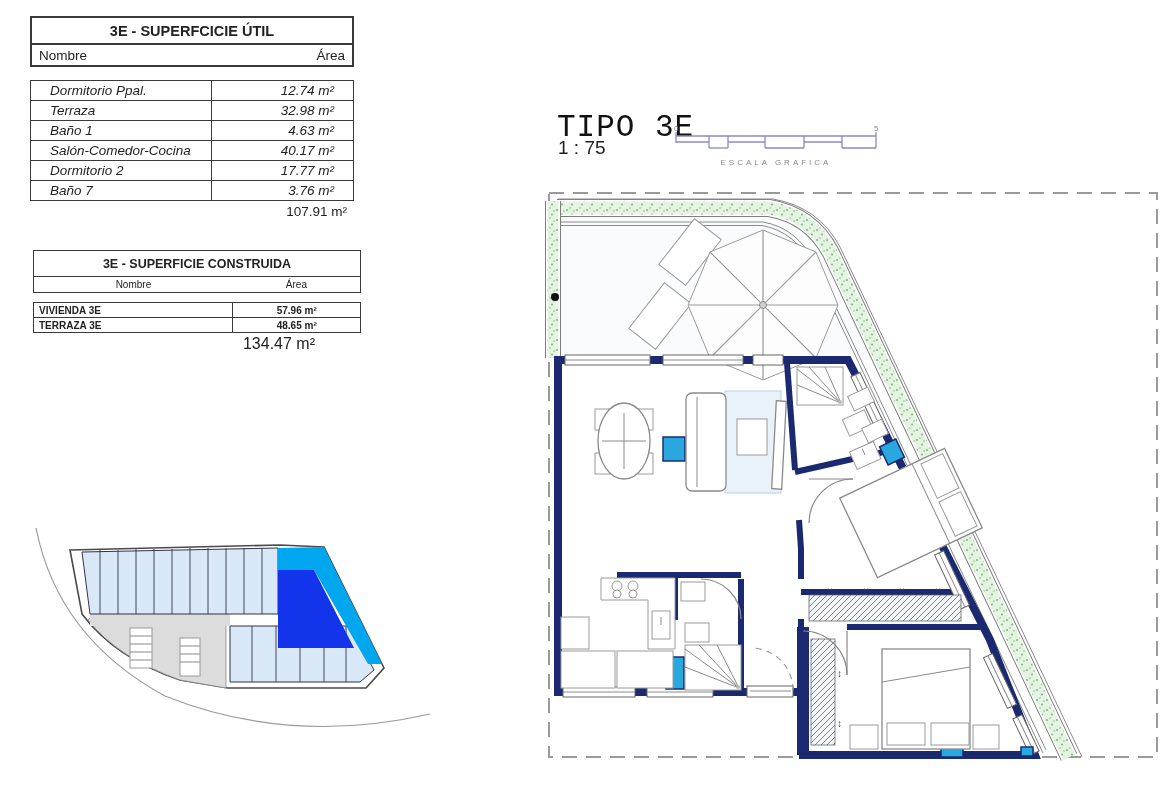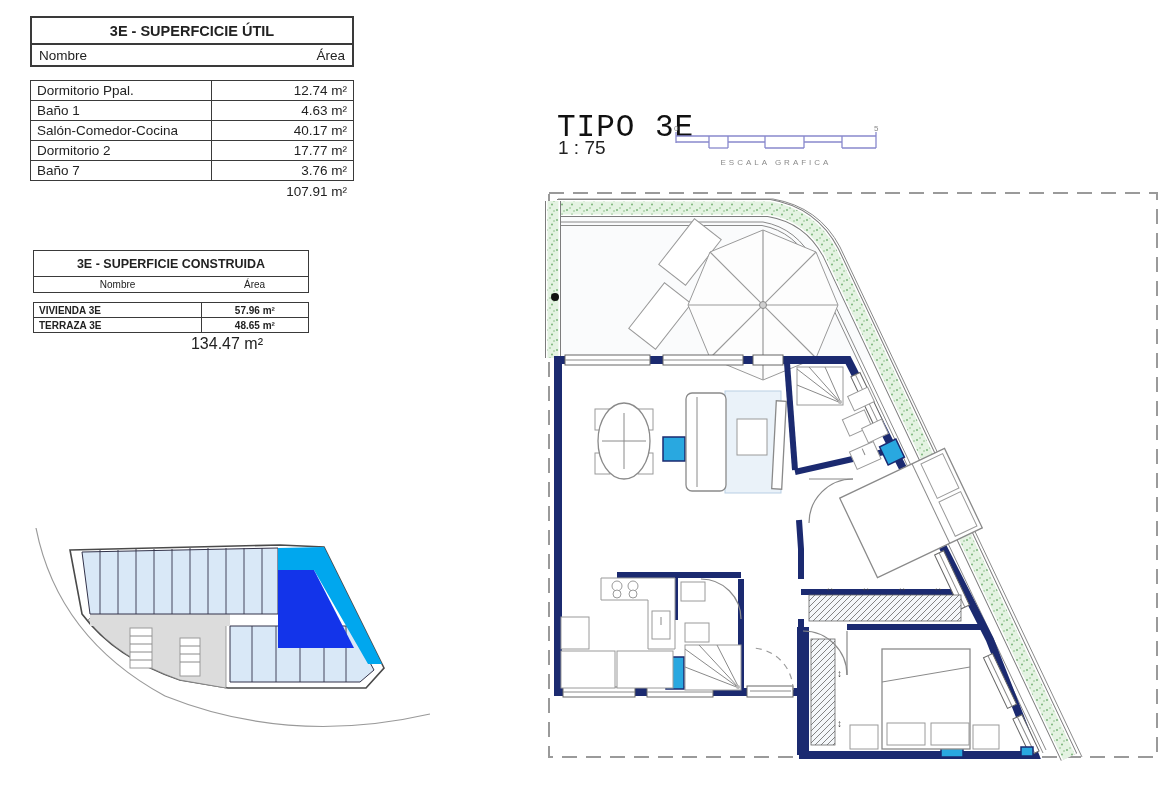--- a/index.html
+++ b/index.html
@@ -11,26 +11,26 @@
   body{width:1170px;height:785px;position:relative;overflow:hidden;
        font-family:"Liberation Sans",sans-serif;color:#222;}
   .abs{position:absolute;}
 
   
   .t1{left:30px;top:16px;width:324px;font-size:13.5px;}
   .t1-title{border:2px solid #3a3a3a;text-align:center;font-weight:bold;font-size:14.5px;padding:5px 0 4px;}
   .t1-head{display:flex;justify-content:space-between;border:2px solid #3a3a3a;border-top:none;padding:3px 7px 2px;}
   .t1-head .h-area{text-align:right;}
   .t1-body{border-collapse:collapse;width:100%;margin-top:13px;font-size:13.5px;}
-  .t1-body td{border:1.5px solid #3a3a3a;padding:1px 6px;height:17px;}
+  .t1-body td{border:1.5px solid #3a3a3a;padding:1px 19px;height:17px;font-style:italic;}
   .t1-body td.c-area{text-align:right;width:44%;}
   .t1-total{text-align:right;padding:3px 7px 0 0;font-size:13.5px;}
 
   
-  .t2{left:33px;top:250px;width:276px;font-size:10.5px;}
+  .t2{left:33px;top:250px;width:328px;font-size:10.5px;}
   .t2-title{border:1.5px solid #3a3a3a;text-align:center;font-weight:bold;font-size:12.5px;padding:6px 0 5px;}
   .t2-head{display:flex;border:1.5px solid #3a3a3a;border-top:none;padding:2px 0;}
   .t2-head span{display:block;text-align:center;font-size:10px;}
   .t2-head .h-nombre{width:61%;}
   .t2-head .h-area{width:39%;}
   .t2-body{border-collapse:collapse;width:100%;margin-top:9px;font-size:10px;font-weight:bold;}
   .t2-body td{border:1.2px solid #3a3a3a;padding:1px 5px;height:12px;}
   .t2-body td.c-area{text-align:center;width:39%;font-weight:bold;}
   .t2-total{text-align:right;padding:2px 46px 0 0;font-size:16px;font-weight:normal;}
 
@@ -68,20 +68,24 @@
     <span class="h-nombre">Nombre</span>
     <span class="h-area">Área</span>
   </div>
   <table class="t1-body">
     <tbody>
         <tr>
           <td class="c-nombre">Dormitorio Ppal.</td>
           <td class="c-area">12.74 m²</td>
         </tr>
         <tr>
+          <td class="c-nombre">Terraza</td>
+          <td class="c-area">32.98 m²</td>
+        </tr>
+        <tr>
           <td class="c-nombre">Baño 1</td>
           <td class="c-area">4.63 m²</td>
         </tr>
         <tr>
           <td class="c-nombre">Salón-Comedor-Cocina</td>
           <td class="c-area">40.17 m²</td>
         </tr>
         <tr>
           <td class="c-nombre">Dormitorio 2</td>
           <td class="c-area">17.77 m²</td>

